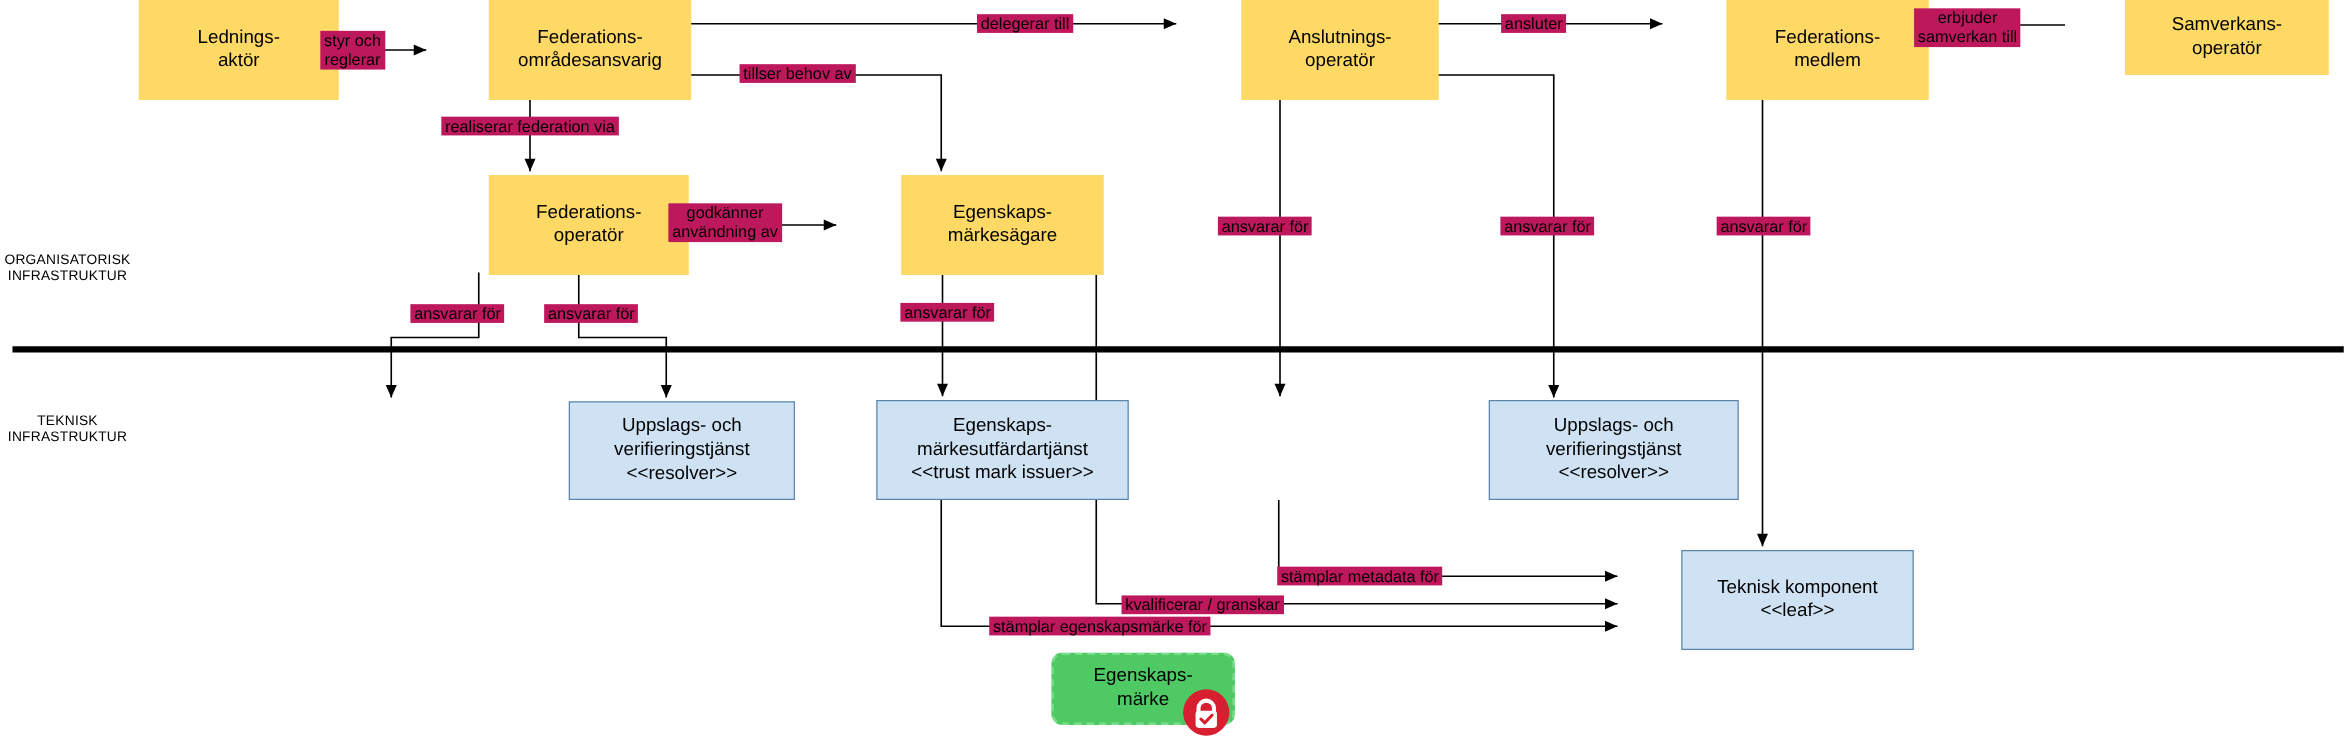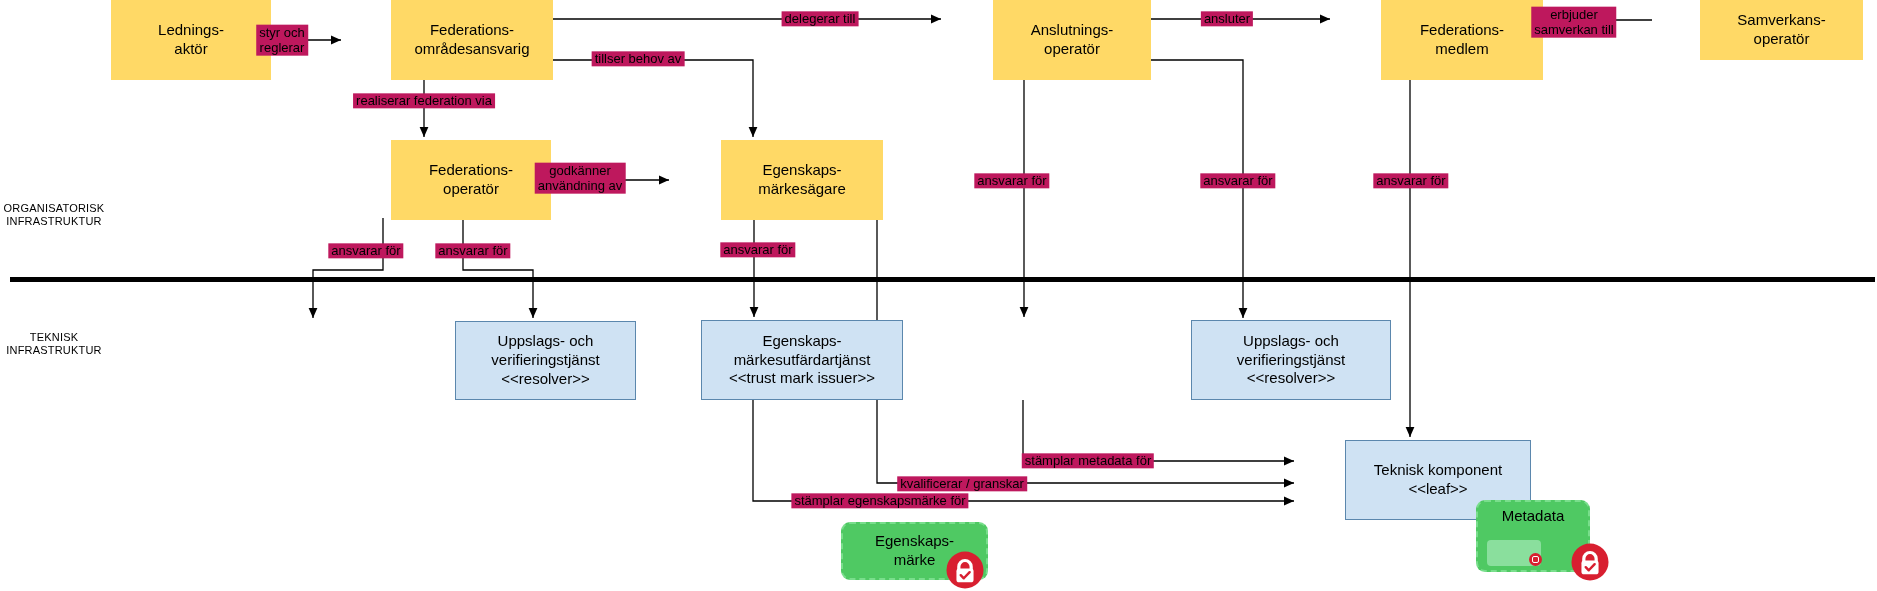--- a/index.html
+++ b/index.html
@@ -120,33 +120,20 @@
     <span class="seal" style="left:103px;top:27px">
       <svg width="38" height="38" viewBox="0 0 40 40">
         <circle cx="20" cy="20" r="19.5" fill="#D81F30"></circle>
         <path d="M13.5 20 v-3.5 a6.5 6.5 0 0 1 13 0 V20" stroke="#fff" stroke-width="3.4" fill="none"></path>
         <rect x="11" y="18.5" width="18" height="14.5" rx="2.8" fill="#fff"></rect>
         <path d="M15.5 25.5 l3.2 3.2 l6.2 -6.4" stroke="#D81F30" stroke-width="2.6" fill="none" stroke-linecap="round" stroke-linejoin="round"></path>
       </svg>
     </span>
   </div>
 
-  <div class="node artifact" style="left:1428px;top:500px;width:114px;height:72px;justify-content:flex-start;padding-top:5px">
-    <div class="aline">Metadata</div>
-    <span class="meta-chip" style="left:9px;top:38px;width:54px;height:26px"></span>
-    <span class="mini-badge" style="left:51px;top:51px"></span>
-    <span class="seal" style="left:93px;top:41px">
-      <svg width="38" height="38" viewBox="0 0 40 40">
-        <circle cx="20" cy="20" r="19.5" fill="#D81F30"></circle>
-        <path d="M13.5 20 v-3.5 a6.5 6.5 0 0 1 13 0 V20" stroke="#fff" stroke-width="3.4" fill="none"></path>
-        <rect x="11" y="18.5" width="18" height="14.5" rx="2.8" fill="#fff"></rect>
-        <path d="M15.5 25.5 l3.2 3.2 l6.2 -6.4" stroke="#D81F30" stroke-width="2.6" fill="none" stroke-linecap="round" stroke-linejoin="round"></path>
-      </svg>
-    </span>
-  </div>
 
   <div class="edge-label" style="left:282px;top:40px">
     <div>styr och</div>
     <div>reglerar</div>
   </div>
   <div class="edge-label" style="left:820px;top:19px">delegerar till</div>
   <div class="edge-label" style="left:1227px;top:19px">ansluter</div>
   <div class="edge-label" style="left:1574px;top:22px">
     <div>erbjuder</div>
     <div>samverkan till</div>

